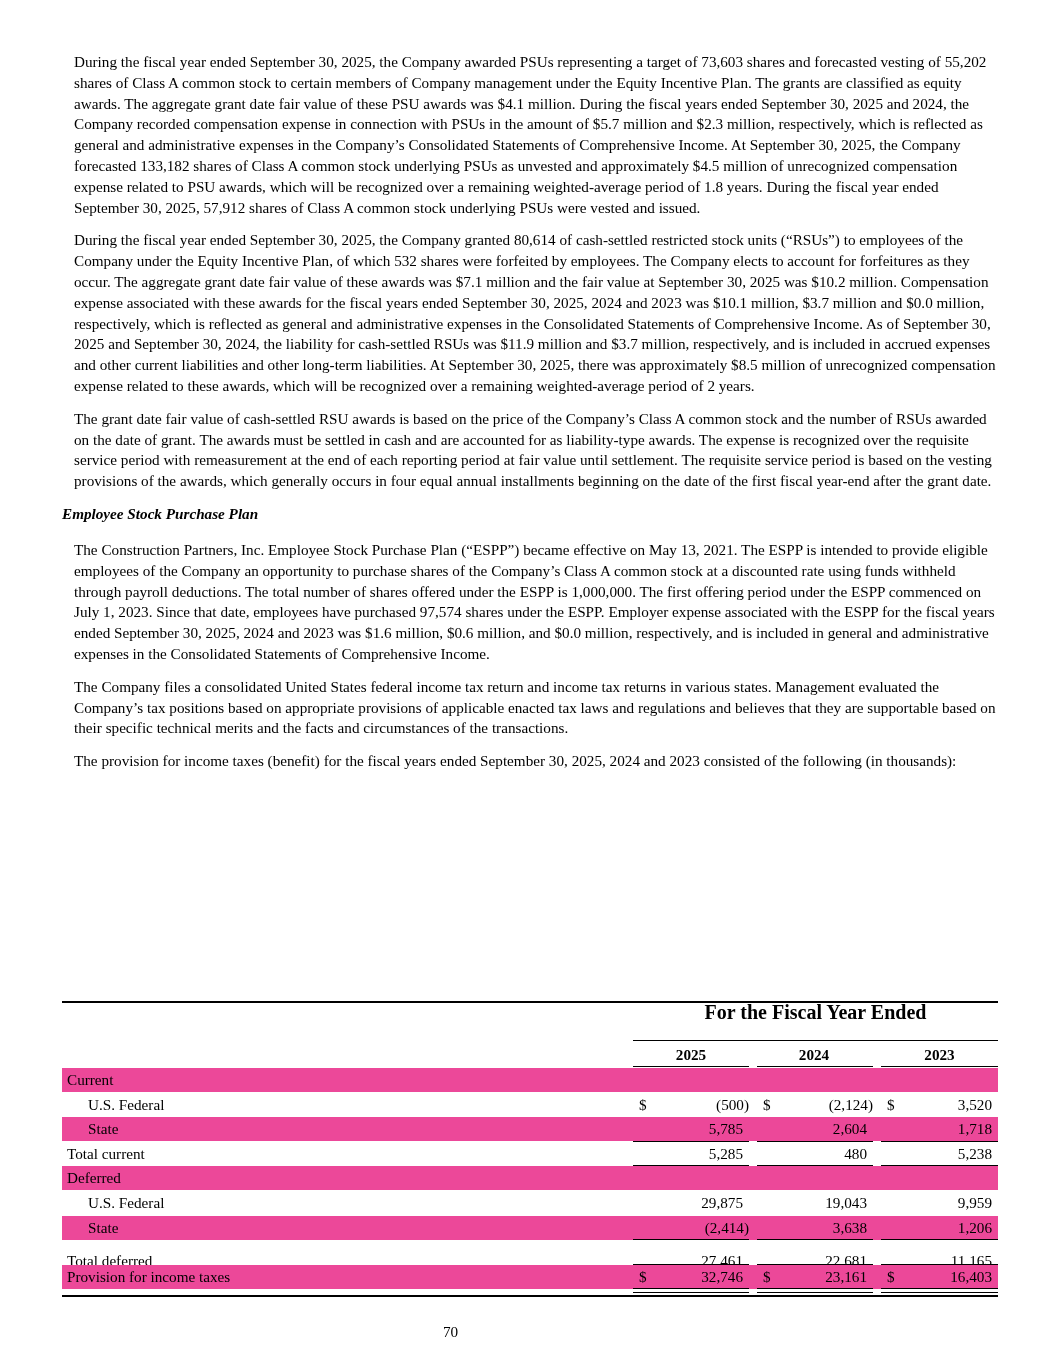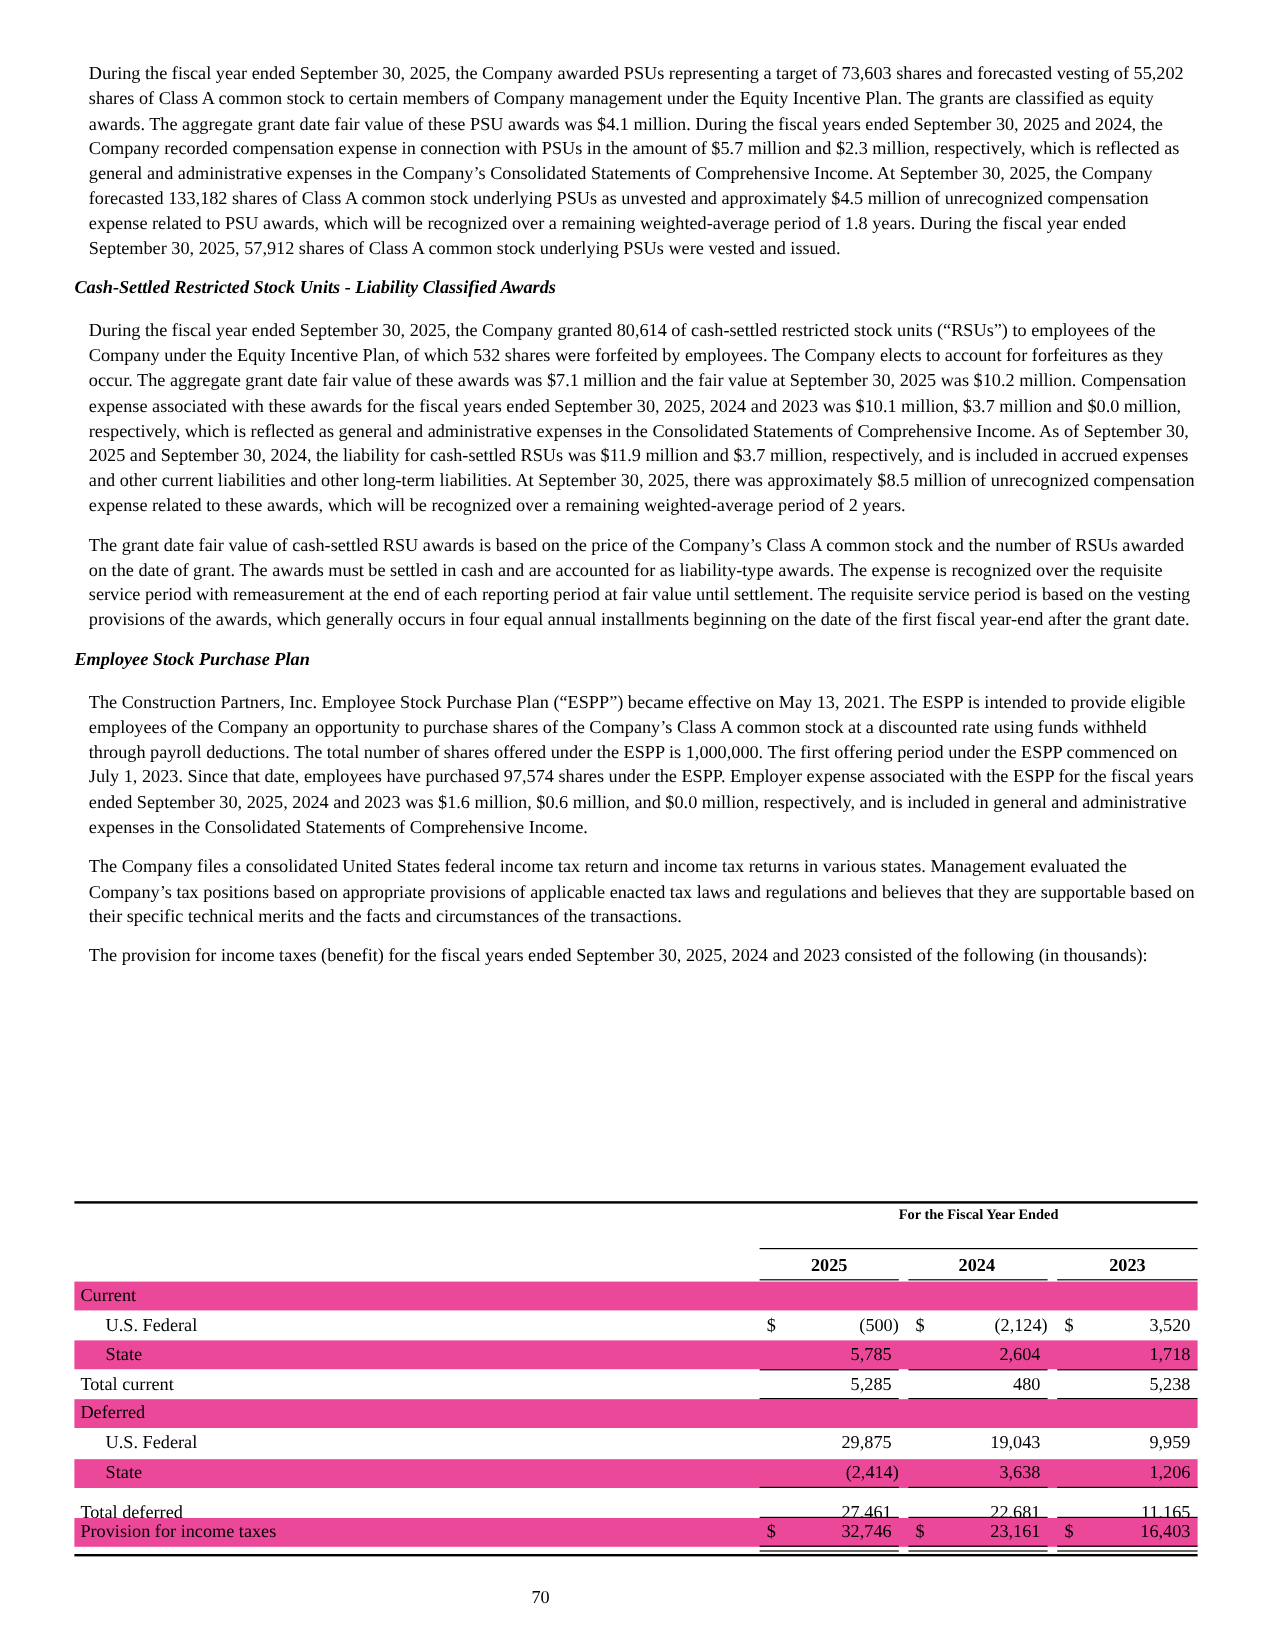--- a/index.html
+++ b/index.html
@@ -49,38 +49,37 @@
   .cell { position: absolute; top: 2px; height: 20px; line-height: 20px; }
   .cell .dollar { position: absolute; left: 6px; top: 0; }
   .cell .num { position: absolute; right: 6px; top: 0; white-space: nowrap; }
   .c1 { left: 571px; width: 116px; }
   .c2 { left: 695px; width: 116px; }
   .c3 { left: 819px; width: 117px; }
   .num.paren { right: 0px; }
 
   .hdr-title {
     position: absolute; left: 571px; width: 365px; top: 3px;
-    text-align: center; font-weight: bold; line-height: 17px; font-size: 12px;
+    text-align: center; font-weight: bold; line-height: 17px; font-size: 20px;
   }
   .year-hdr { position: absolute; top: 44px; height: 20px; line-height: 20px; text-align: center; font-weight: bold; }
   .rule { position: absolute; height: 0; border-top: 2px solid #000; }
   .rule.thin { border-top-width: 1.5px; }
   .dbl { position: absolute; height: 3px; border-top: 1.5px solid #000; border-bottom: 1.5px solid #000; }
 
   .page-number {
     position: absolute; left: 0; width: 845px; top: 1322px;
     text-align: center; font-size: 15.2px; line-height: 20px; padding-left: 28px;
   }
 </style>
 </head>
 <body>
 
 <div class="page">
   <p class="para p1">During the fiscal year ended September 30, 2025, the Company awarded PSUs representing a target of 73,603 shares and forecasted vesting of 55,202 shares of Class A common stock to certain members of Company management under the Equity Incentive Plan.  The grants are classified as equity awards. The aggregate grant date fair value of these PSU awards was $4.1 million. During the fiscal years ended September 30, 2025 and 2024, the Company recorded compensation expense in connection with PSUs in the amount of $5.7 million and $2.3 million, respectively, which is reflected as general and administrative expenses in the Company’s Consolidated Statements of Comprehensive Income. At September 30, 2025, the Company forecasted 133,182 shares of Class A common stock underlying PSUs as unvested and approximately $4.5 million of unrecognized compensation expense related to PSU awards, which will be recognized over a remaining weighted-average period of 1.8 years. During the fiscal year ended September 30, 2025, 57,912 shares of Class A common stock underlying PSUs were vested and issued.</p>
-  <h3 class="subhead">Cash-Settled Restricted Stock Units - Liability Classified Awards</h3>
   <p class="para p2">During the fiscal year ended September 30, 2025, the Company granted 80,614 of cash-settled restricted stock units (“RSUs”) to employees of the Company under the Equity Incentive Plan, of which 532 shares were forfeited by employees. The Company elects to account for forfeitures as they occur. The aggregate grant date fair value of these awards was $7.1 million and the fair value at September 30, 2025 was $10.2 million. Compensation expense associated with these awards for the fiscal years ended September 30, 2025, 2024 and 2023 was $10.1 million, $3.7 million and $0.0 million, respectively, which is reflected as general and administrative expenses in the Consolidated Statements of Comprehensive Income. As of September 30, 2025 and September 30, 2024, the liability for cash-settled RSUs was $11.9 million and $3.7 million, respectively, and is included in accrued expenses and other current liabilities and other long-term liabilities. At September 30, 2025, there was approximately $8.5 million of unrecognized compensation expense related to these awards, which will be recognized over a remaining weighted-average period of 2 years.</p>
   <p class="para p3">The grant date fair value of cash-settled RSU awards is based on the price of the Company’s Class A common stock and the number of RSUs awarded on the date of grant. The awards must be settled in cash and are accounted for as liability-type awards. The expense is recognized over the requisite service period with remeasurement at the end of each reporting period at fair value until settlement. The requisite service period is based on the vesting provisions of the awards, which generally occurs in four equal annual installments beginning on the date of the first fiscal year-end after the grant date.</p>
   <h3 class="subhead">Employee Stock Purchase Plan</h3>
   <p class="para p4">The Construction Partners, Inc. Employee Stock Purchase Plan (“ESPP”) became effective on May 13, 2021. The ESPP is intended to provide eligible employees of the Company an opportunity to purchase shares of the Company’s Class A common stock at a discounted rate using funds withheld through payroll deductions. The total number of shares offered under the ESPP is 1,000,000. The first offering period under the ESPP commenced on July 1, 2023. Since that date, employees have purchased 97,574 shares under the ESPP.  Employer expense associated with the ESPP for the fiscal years ended September 30, 2025, 2024 and 2023 was $1.6 million, $0.6 million, and $0.0 million, respectively, and is included in general and administrative expenses in the Consolidated Statements of Comprehensive Income.</p>
   <p class="para p5">The Company files a consolidated United States federal income tax return and income tax returns in various states. Management evaluated the Company’s tax positions based on appropriate provisions of applicable enacted tax laws and regulations and believes that they are supportable based on their specific technical merits and the facts and circumstances of the transactions.</p>
   <p class="para p6">The provision for income taxes (benefit) for the fiscal years ended September 30, 2025, 2024 and 2023 consisted of the following (in thousands):</p>
 </div>
 
 <div class="tax-table">
   <div class="rule" style="left:0;top:0;width:936px;"></div>

